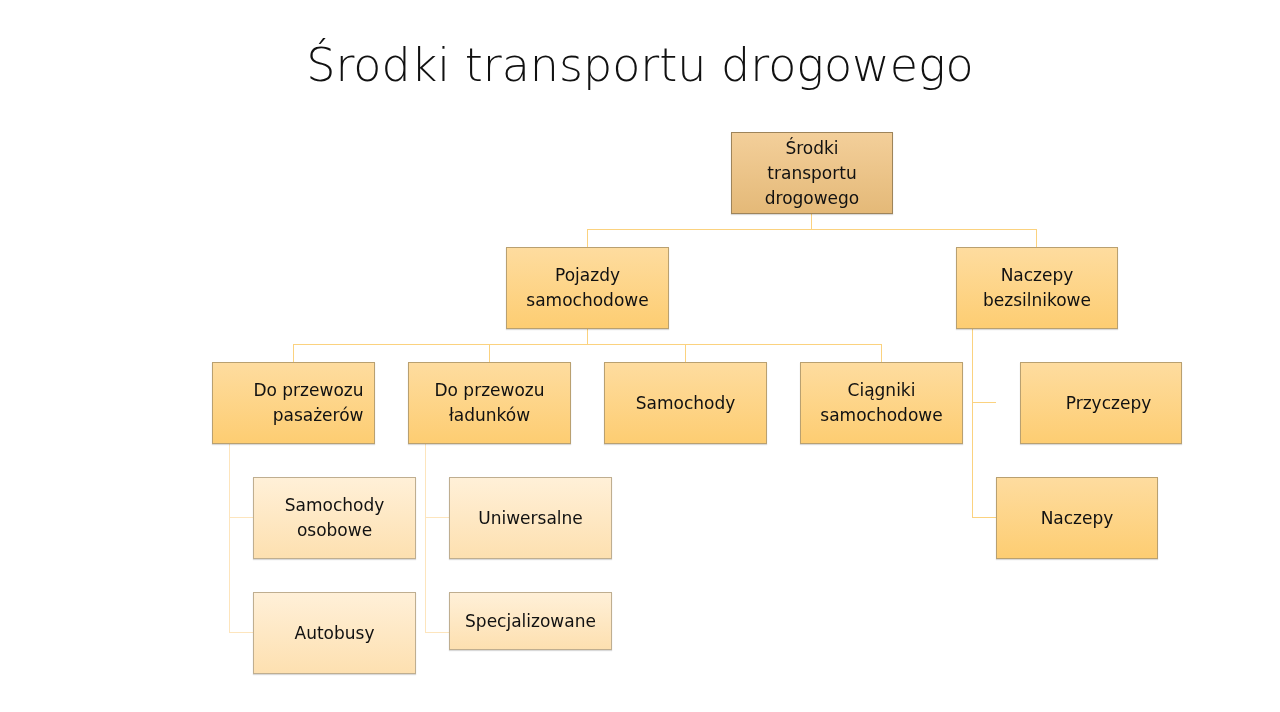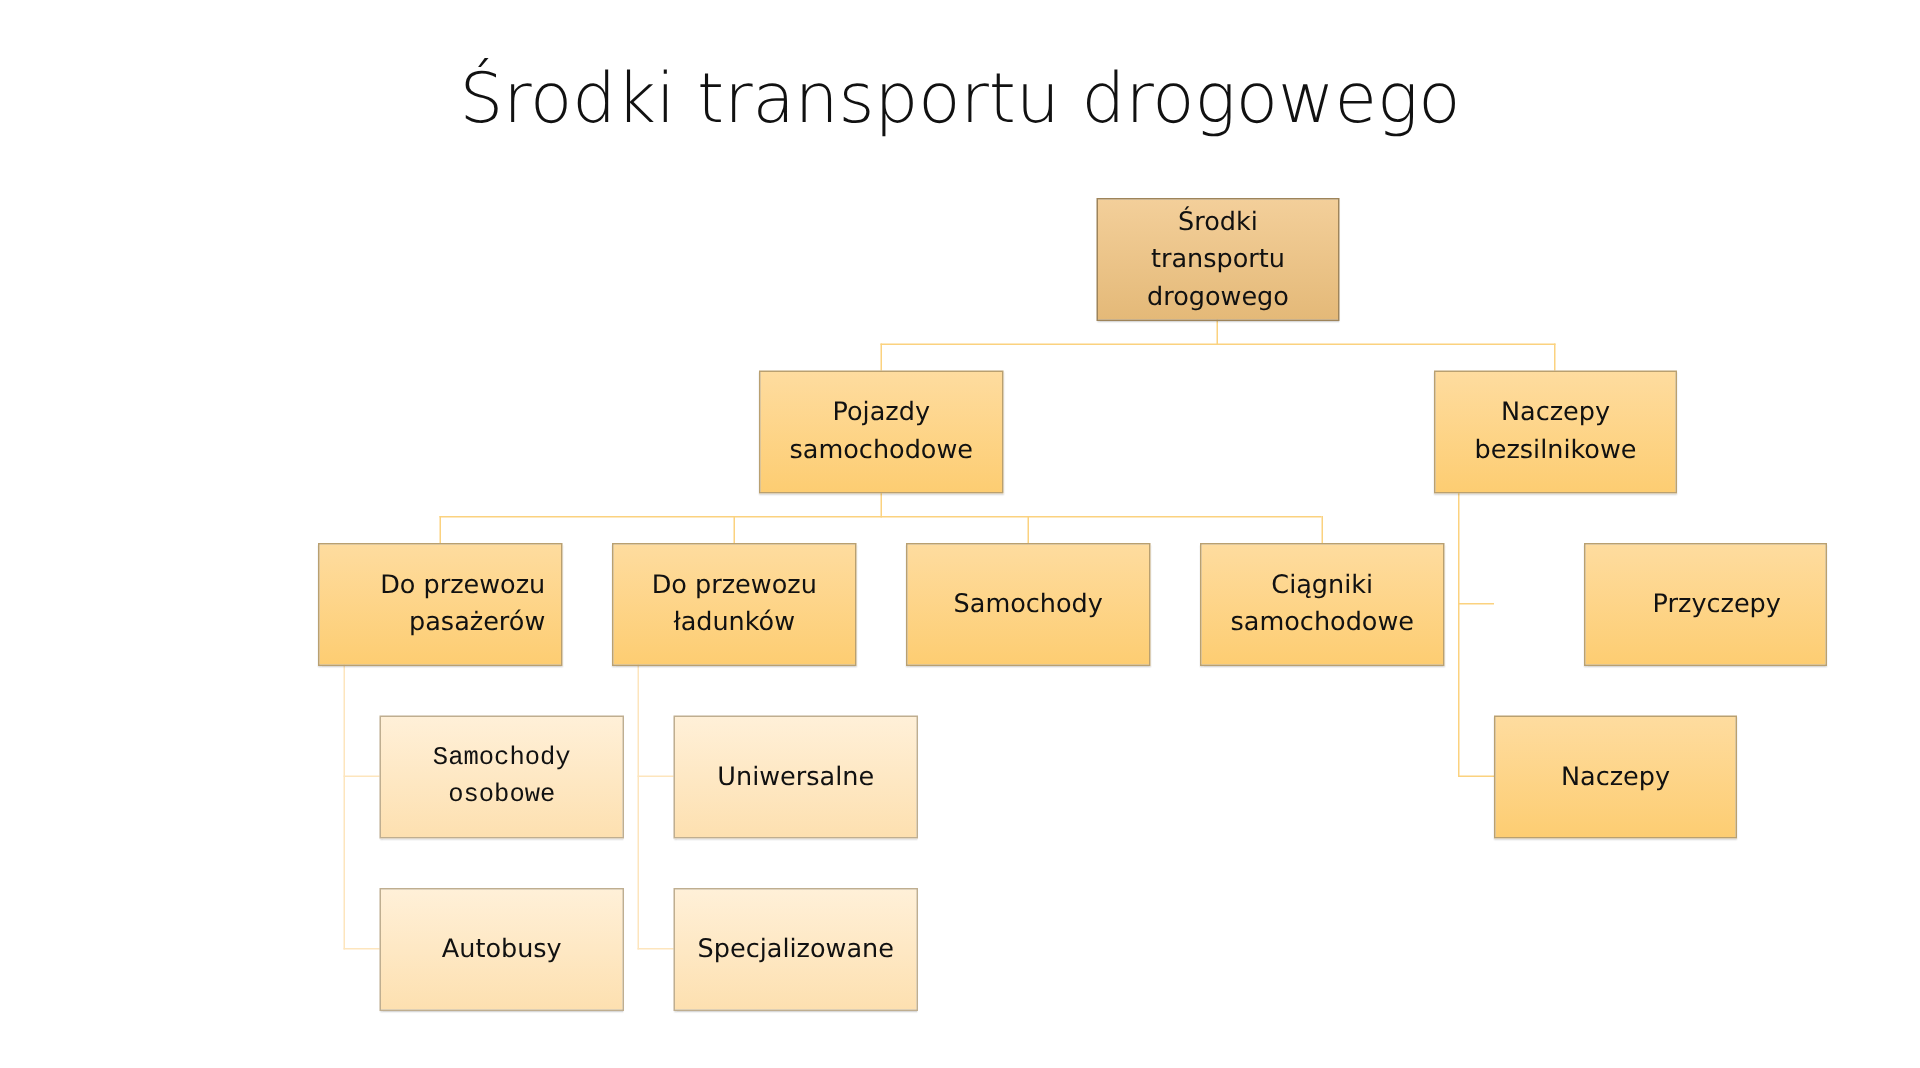--- a/index.html
+++ b/index.html
@@ -57,31 +57,31 @@
 </div>
 <div class="box lvl" style="left:408px;top:362px;width:163px;height:82px;">
   <span style="width:140px;">Do przewozu ładunków</span>
 </div>
 <div class="box lvl" style="left:604px;top:362px;width:163px;height:82px;">
   <span>Samochody</span>
 </div>
 <div class="box lvl" style="left:800px;top:362px;width:163px;height:82px;text-align:center;">
   <span style="width:140px;">Ciągniki samochodowe</span>
 </div>
-<div class="box lvl" style="left:1056px;top:362px;width:162px;height:82px;padding-left:15px;">
+<div class="box lvl" style="left:1020px;top:362px;width:162px;height:82px;padding-left:15px;">
   <span>Przyczepy</span>
 </div>
 <div class="box lvl" style="left:996px;top:477px;width:162px;height:82px;">
   <span>Naczepy</span>
 </div>
 
 <div class="box leaf" style="left:253px;top:477px;width:163px;height:82px;">
-  <span style="width:120px;font-family:Liberation Mono, monospace;">Samochody osobowe</span>
+  <span style="width:120px;">Samochody osobowe</span>
 </div>
 <div class="box leaf" style="left:253px;top:592px;width:163px;height:82px;">
   <span>Autobusy</span>
 </div>
 <div class="box leaf" style="left:449px;top:477px;width:163px;height:82px;">
   <span>Uniwersalne</span>
 </div>
-<div class="box leaf" style="left:449px;top:592px;width:163px;height:82px;">
+<div class="box leaf" style="left:449px;top:592px;width:163px;height:58px;">
   <span>Specjalizowane</span>
 </div>
 
 </body></html>

